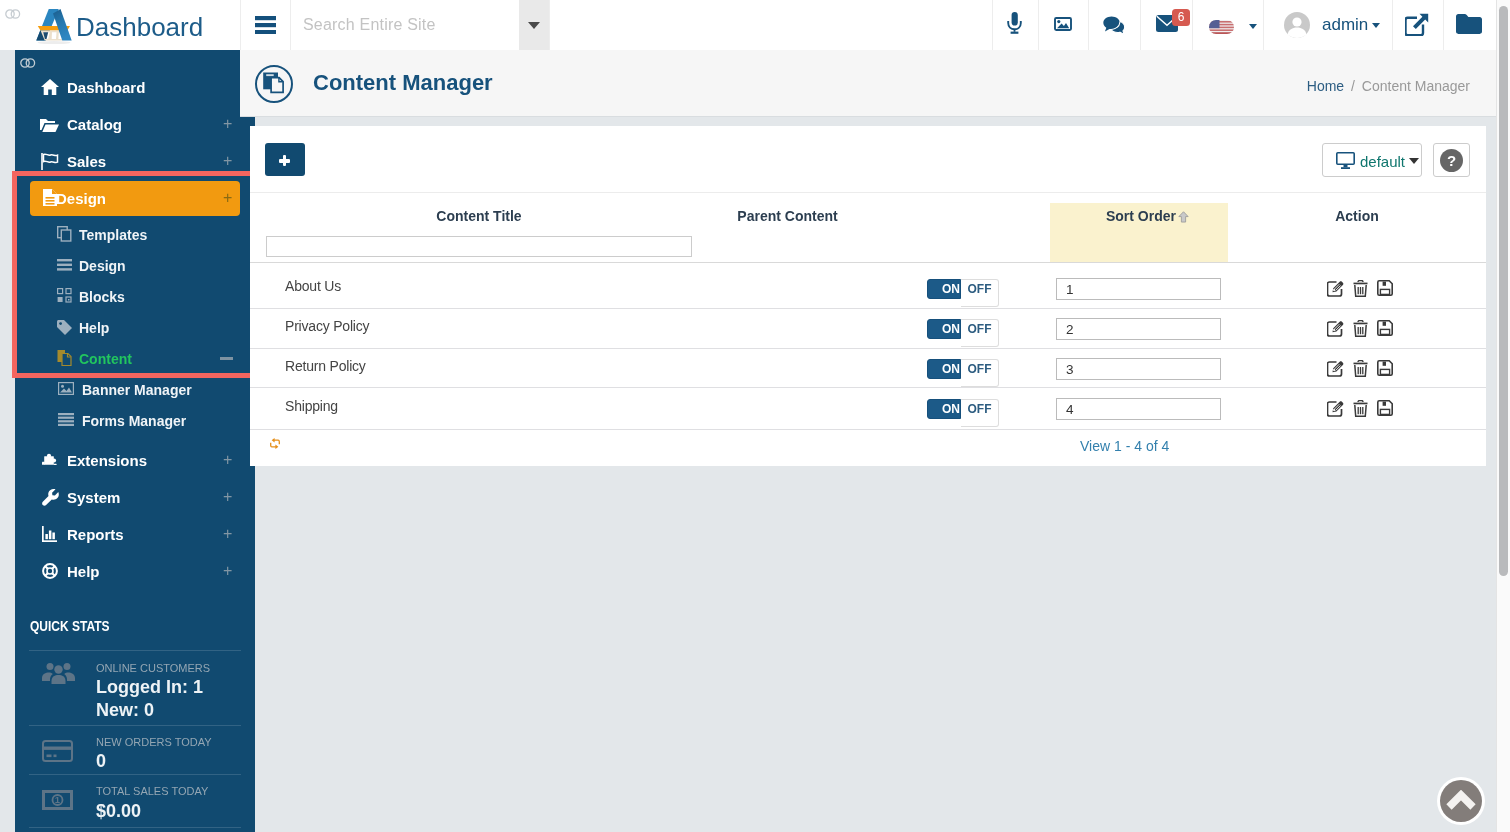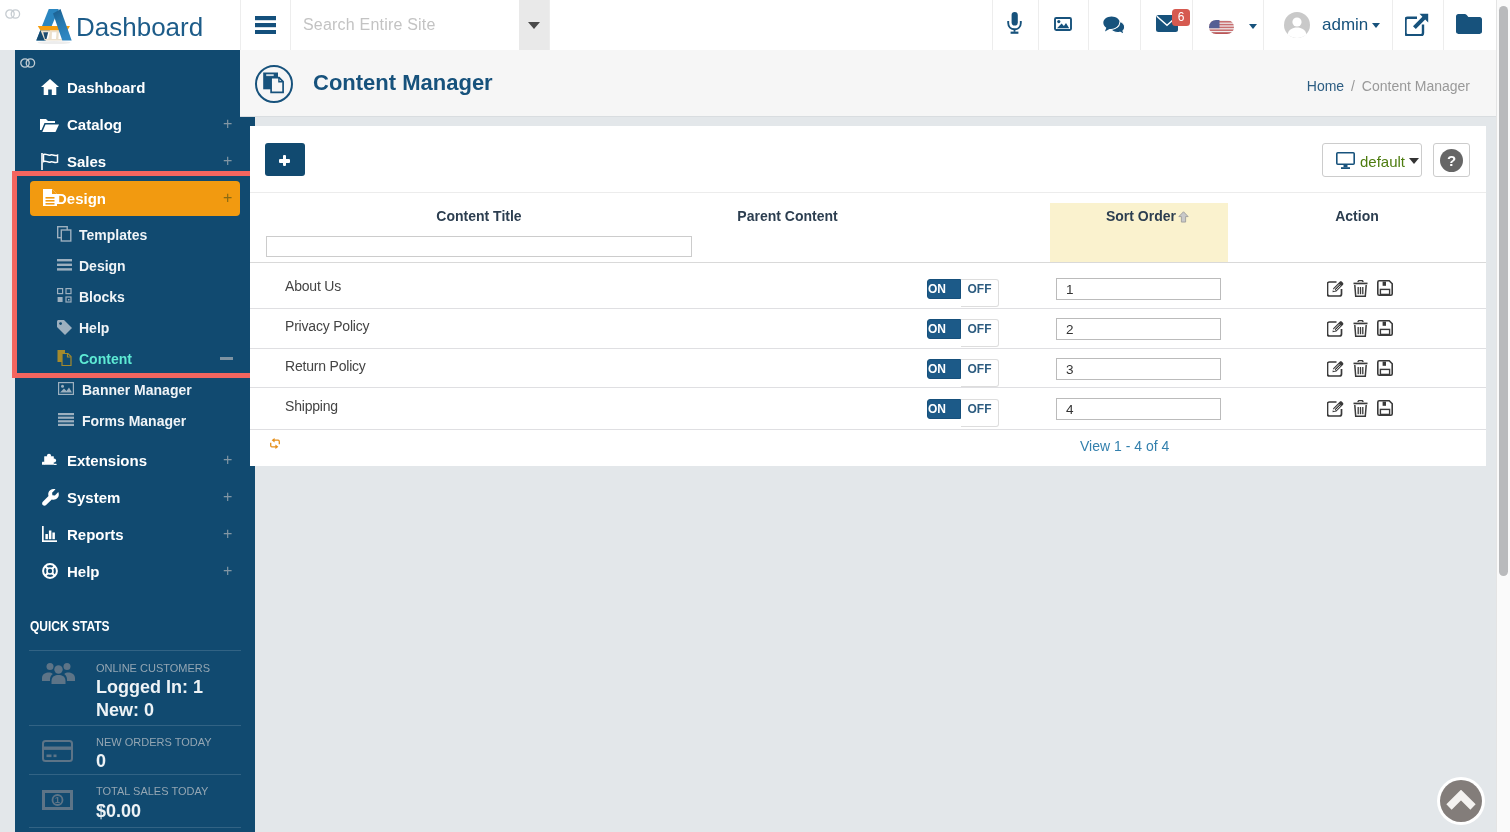--- a/index.html
+++ b/index.html
@@ -33,21 +33,21 @@
 #topsep { position:absolute; left:0; top:66px; width:1236px; height:1px; background:#ececec; }
 #defbtn { position:absolute; left:1072px; top:17px; width:100px; height:34px; background:#fff; border:1px solid #ccc; border-radius:3px; }
 #helpbtn { position:absolute; left:1183px; top:17px; width:37px; height:34px; background:#fff; border:1px solid #ccc; border-radius:3px; }
 .th { position:absolute; top:82px; height:30px; font-size:14px; font-weight:bold; color:#2c3e50; text-align:center; }
 #sortcell { position:absolute; left:800px; top:77px; width:178px; height:59px; background:#faf2ce; }
 #headline { position:absolute; left:0; top:136px; width:1236px; height:1px; background:#d9d9d9; }
 #filter { position:absolute; left:16px; top:110px; width:426px; height:21px; border:1px solid #ccc; background:#fff; }
 .row { position:absolute; left:0; width:1236px; border-bottom:1px solid #dfdfe2; }
 .rtitle { position:absolute; left:35px; font-size:14px; letter-spacing:-0.2px; color:#444; }
 .toggle { position:absolute; left:677px; width:74px; height:20px; }
-.ton { position:absolute; left:0; top:0; width:34px; height:20px; background:#1c5a88; border:1px solid #16507c; border-radius:3px 0 0 3px; color:#fff; font-size:12px; font-weight:bold; text-align:left; line-height:19px; }
+.ton { position:absolute; left:0; top:0; width:34px; height:20px; background:#1c5a88; border:1px solid #16507c; border-radius:3px 0 0 3px; color:#fff; font-size:12px; font-weight:bold; text-align:right; line-height:19px; }
 .toff { position:absolute; left:34px; top:0; width:38px; height:28px; background:#fff; border:1px solid #ddd; border-left:none; border-radius:0 3px 3px 0; color:#2c5c80; font-size:12px; font-weight:bold; text-align:center; line-height:19px; }
 .sinput { position:absolute; left:806px; width:165px; height:22px; border:1px solid #bbb; background:#fff; font-size:13.5px; color:#333; padding-left:9px; line-height:21px; }
 .act { position:absolute; }
 #sbtrack { position:absolute; left:1496px; top:0; width:14px; height:832px; background:#fafafa; border-left:1px solid #e4e4e4; }
 #sbthumb { position:absolute; left:1499px; top:6px; width:9px; height:570px; background:#b9babc; border-radius:5px; }
 #stop { position:absolute; left:1437px; top:777px; width:48px; height:48px; border-radius:50%; background:#fff; }
 #stopin { position:absolute; left:3px; top:3px; width:42px; height:42px; border-radius:50%; background:#837d7a; }
 </style>
 </head>
 <body>
@@ -117,21 +117,21 @@
         </svg>
         <span class="lbl">Blocks</span>
       </div>
     <div class="sitem" style="top:263px">
         <svg class="abs" style="left:42px;top:7px" width="15" height="15" viewBox="0 0 15 15">
           <path d="M0 1.5 C0 0.7 0.7 0 1.5 0 L7 0 L15 8 L8 15 L0 7 Z" fill="#9db0bf"></path>
           <circle cx="3.6" cy="3.6" r="1.4" fill="#114a70"></circle>
         </svg>
         <span class="lbl">Help</span>
       </div>
-    <div class="sitem" style="top:294px; color:#5eead4">
+    <div class="sitem" style="top:294px; color:#22c55e">
         <svg class="abs" style="left:42px;top:6px" width="15" height="16" viewBox="0 0 15 16">
           <rect x="0.5" y="0" width="7.5" height="12" fill="#a58a2d"></rect>
           <path d="M5 3.5 L11 3.5 L14 6.5 L14 15.5 L5 15.5 Z" fill="#114a70" stroke="#a58a2d" stroke-width="1.2"></path>
           <path d="M10.5 3.8 L10.5 7 L13.7 7" fill="none" stroke="#a58a2d" stroke-width="1.2"></path>
         </svg>
         <span class="lbl">Content</span>
         <span style="position:absolute;left:205px;top:13px;width:13px;height:3px;background:#7e93a2"></span>
       </div>
     <div class="sitem" style="top:325px">
         <svg class="abs" style="left:43px;top:7px" width="16" height="13" viewBox="0 0 16 13">
@@ -246,21 +246,21 @@
     <div id="plusbtn">
         <span class="abs" style="left:14px;top:16px;width:11px;height:3.6px;background:#fff;border-radius:1px"></span>
         <span class="abs" style="left:17.7px;top:12.4px;width:3.7px;height:10.8px;background:#fff;border-radius:1px"></span>
       </div>
     <div id="defbtn">
       <svg class="abs" style="left:13px;top:8px" width="19" height="17" viewBox="0 0 19 17">
           <rect x="0.8" y="0.8" width="17.4" height="11.4" rx="1" fill="none" stroke="#17527c" stroke-width="1.6"></rect>
           <rect x="7.5" y="13" width="4" height="2.2" fill="#17527c"></rect>
           <rect x="5" y="15.2" width="9" height="1.8" fill="#17527c"></rect>
         </svg>
-      <span class="abs" style="left:37px;top:9px;font-size:15px;color:#4d7c0f">default</span>
+      <span class="abs" style="left:37px;top:9px;font-size:15px;color:#0f766e">default</span>
       <span class="caret" style="position:absolute;left:86px;top:14px;border-left-width:5px;border-right-width:5px;border-top-width:6px;border-top-color:#333"></span>
     </div>
     <div id="helpbtn">
         <div class="abs" style="left:6px;top:5px;width:23px;height:23px;border-radius:50%;background:#666;color:#fff;font-size:15px;font-weight:bold;text-align:center;line-height:23px">?</div>
       </div>
     <div id="topsep"></div>
     <div class="th" style="left:8px; width:442px;">Content Title</div>
     <div class="th" style="left:450px; width:175px;">Parent Content</div>
     <div id="sortcell"></div>
     <div class="th" style="left:810px; width:162px;">Sort Order</div>

